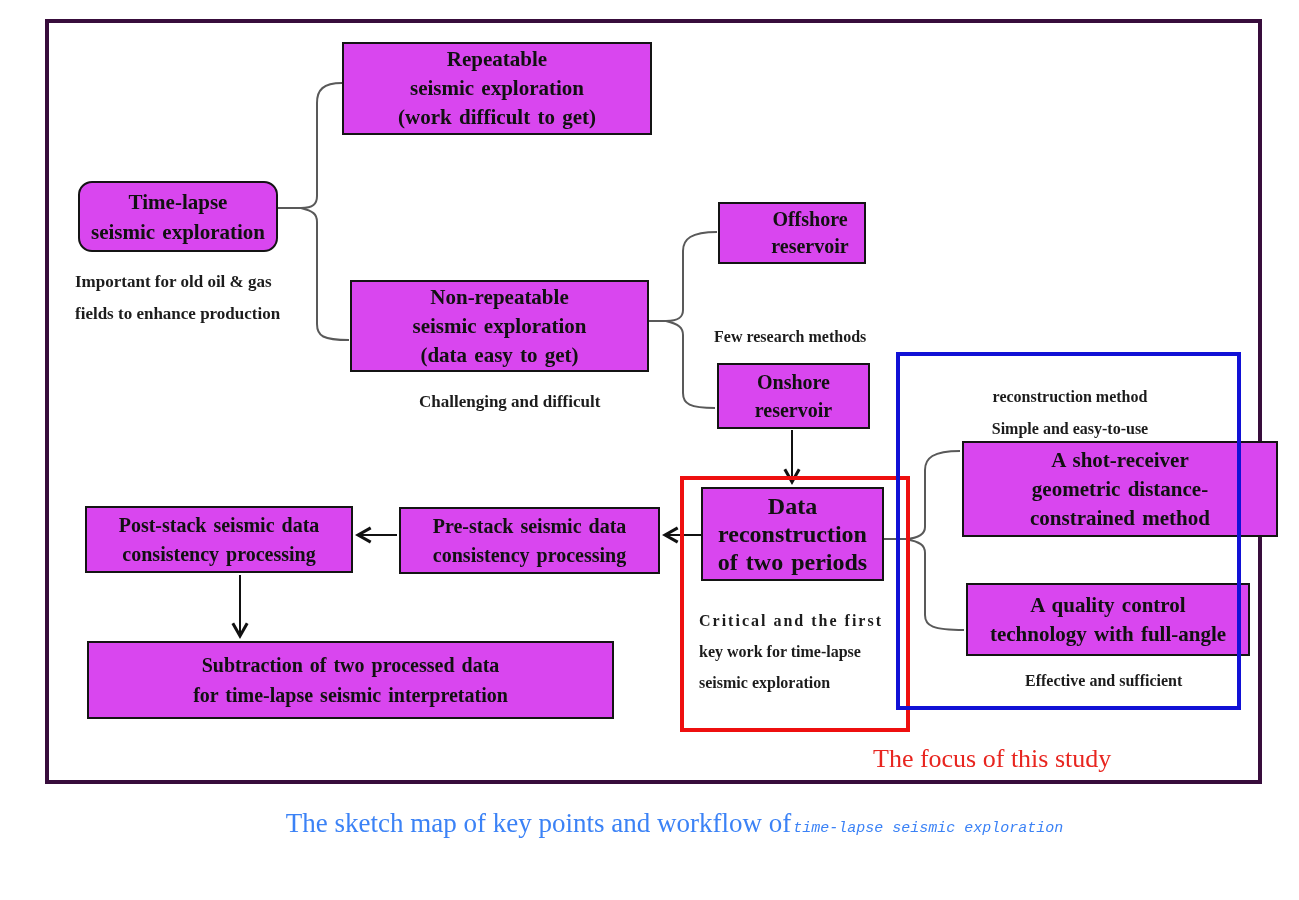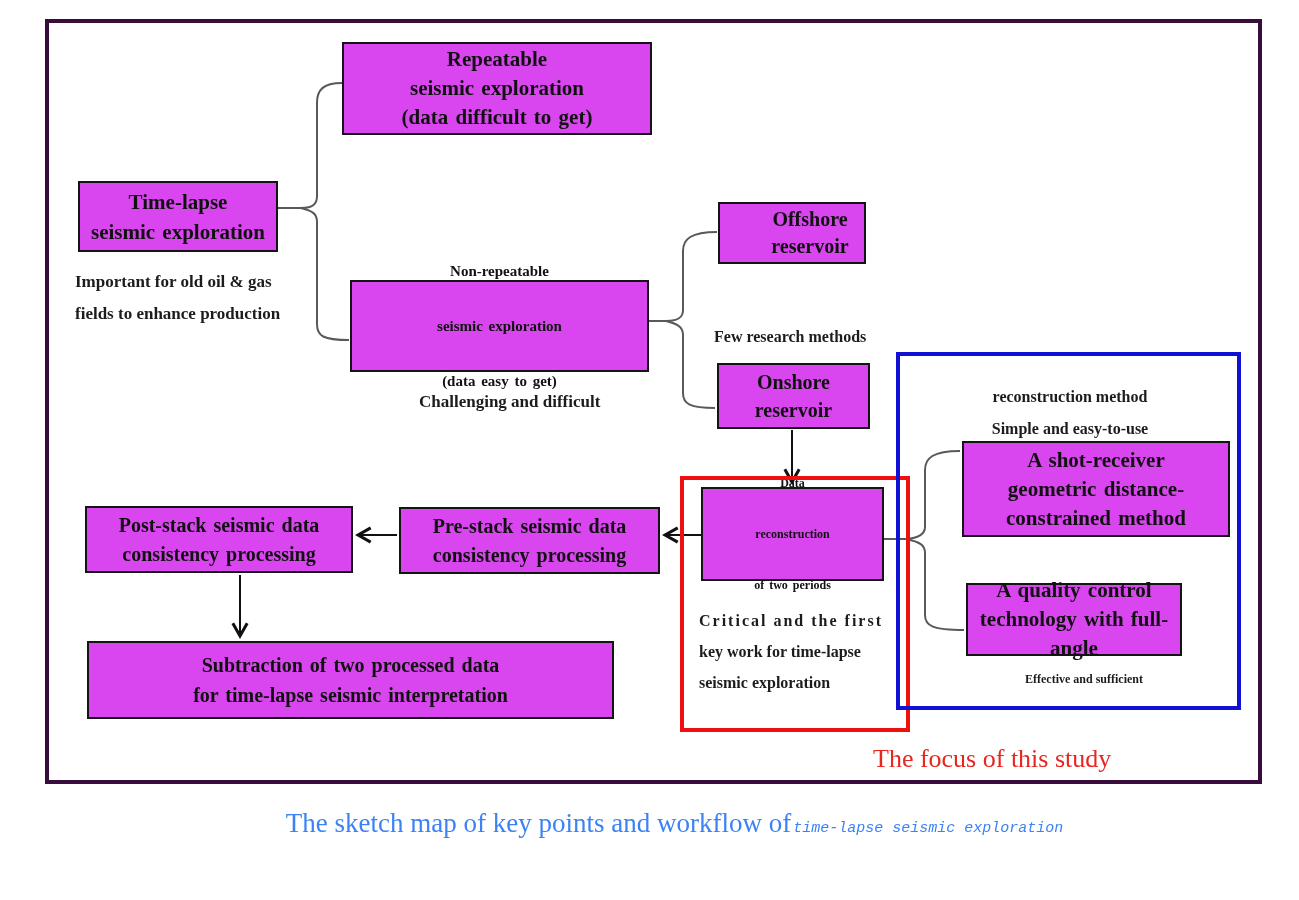--- a/index.html
+++ b/index.html
@@ -73,39 +73,39 @@
     color:#3b82f6;
     z-index:2;
     white-space:nowrap;
     padding-left:25px;
   }
   .caption .serif-part{font-size:27px;font-family:"Liberation Serif",serif;}
   .caption .mono-part{font-size:15px;font-family:"Liberation Mono","DejaVu Sans Mono",monospace;margin-left:2px;letter-spacing:0px;font-style:italic;}
 
   
   #box-repeatable{left:342px;top:42px;width:310px;height:93px;font-size:21px;line-height:29px;}
-  #box-timelapse{left:78px;top:181px;width:200px;height:71px;font-size:21px;line-height:30px;}
-  #box-nonrepeatable{left:350px;top:280px;width:299px;height:92px;font-size:15px;line-height:29px;gap:26px;}
+  #box-timelapse{left:78px;top:181px;width:200px;height:71px;font-size:21px;line-height:30px;border-radius:14px;}
+  #box-nonrepeatable{left:350px;top:280px;width:299px;height:92px;font-size:21px;line-height:29px;}
   #box-offshore{left:718px;top:202px;width:148px;height:62px;font-size:20px;line-height:27px;padding-left:36px;}
   #box-onshore{left:717px;top:363px;width:153px;height:66px;font-size:20px;line-height:28px;}
-  #box-datarecon{left:701px;top:487px;width:183px;height:94px;font-size:12px;line-height:28px;gap:23px;}
+  #box-datarecon{left:701px;top:487px;width:183px;height:94px;font-size:24px;line-height:28px;}
   #box-prestack{left:399px;top:507px;width:261px;height:67px;font-size:20px;line-height:29px;}
   #box-poststack{left:85px;top:506px;width:268px;height:67px;font-size:20px;line-height:29px;}
   #box-subtraction{left:87px;top:641px;width:527px;height:78px;font-size:20px;line-height:30px;}
-  #box-shotreceiver{left:962px;top:441px;width:268px;height:96px;font-size:21px;line-height:29px;}
-  #box-quality{left:966px;top:583px;width:216px;height:73px;font-size:21px;line-height:29px;}
+  #box-shotreceiver{left:962px;top:441px;width:316px;height:96px;font-size:21px;line-height:29px;}
+  #box-quality{left:966px;top:583px;width:284px;height:73px;font-size:21px;line-height:29px;text-align:right;}
 
   
   #note-important{left:75px;top:266px;font-size:17px;line-height:32px;}
   #note-challenging{left:419px;top:392px;font-size:17px;}
   #note-few{left:714px;top:328px;font-size:16px;}
   #note-simple{left:955px;top:381px;width:230px;font-size:16px;line-height:32px;text-align:center;}
   #note-critical{left:699px;top:605px;font-size:16px;line-height:31px;}
   #note-critical .ln1{letter-spacing:2px;}
-  #note-effective{left:1025px;top:672px;font-size:12px;}
+  #note-effective{left:1025px;top:672px;font-size:16px;}
 </style>
 </head>
 <body>
 
 <div class="stage">
 
   <div class="frame"></div>
 
   <svg class="connectors" viewBox="0 0 1299 900" xmlns="http://www.w3.org/2000/svg">
     <defs>
@@ -125,21 +125,21 @@
     <path d="M701 535 L666 535" fill="none" stroke="#111111" stroke-width="2" marker-end="url(#arw)"></path>
 
     <path d="M397 535 L359 535" fill="none" stroke="#111111" stroke-width="2" marker-end="url(#arw)"></path>
 
     <path d="M240 575 L240 635" fill="none" stroke="#111111" stroke-width="2" marker-end="url(#arw)"></path>
   </svg>
 
   <div class="box" id="box-repeatable">
     <span class="ln">Repeatable</span>
     <span class="ln">seismic exploration</span>
-    <span class="ln">(data difficult to get)</span>
+    <span class="ln">(work difficult to get)</span>
   </div>
 
   <div class="box" id="box-timelapse">
     <span class="ln">Time-lapse</span>
     <span class="ln">seismic exploration</span>
   </div>
 
   <div class="box" id="box-nonrepeatable">
     <span class="ln">Non-repeatable</span>
     <span class="ln">seismic exploration</span>

